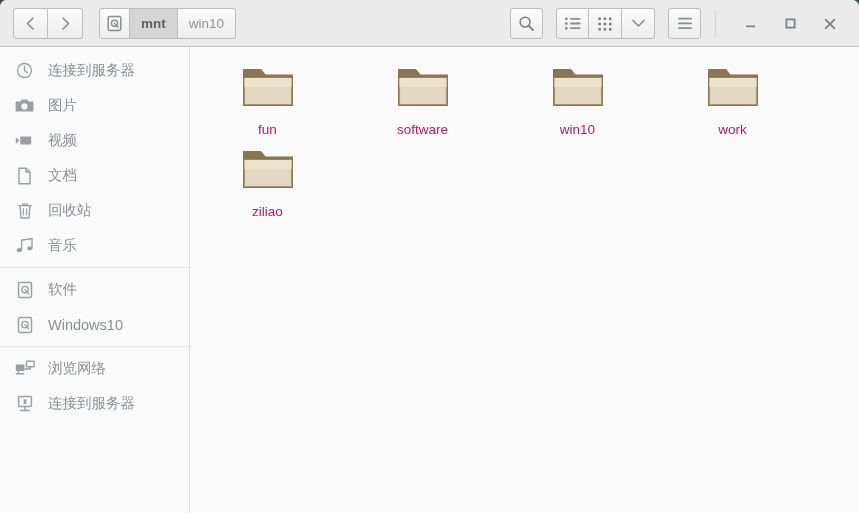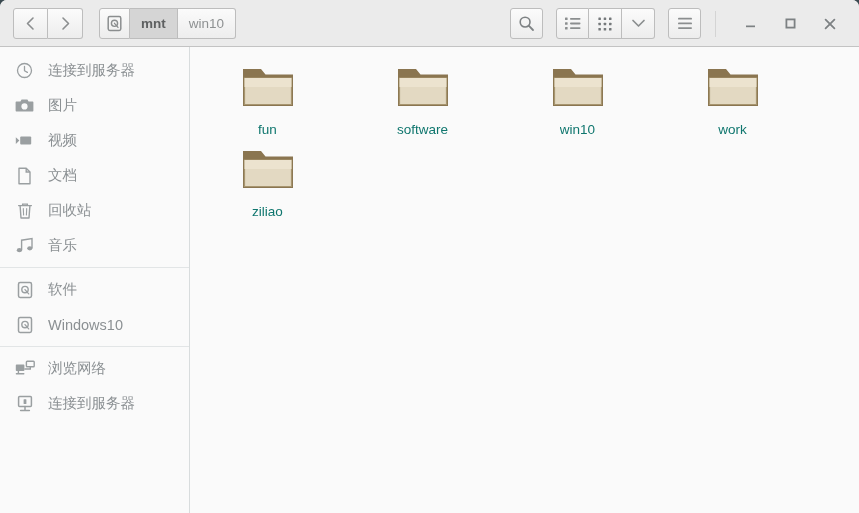--- a/index.html
+++ b/index.html
@@ -152,21 +152,21 @@
     display: flex;
     flex-direction: column;
     align-items: center;
     justify-content: flex-start;
     cursor: default;
     padding-top: 4px;
     box-sizing: border-box;
   }
   .file-label {
     font-size: 13.5px;
-    color: #0f766e;
+    color: #be185d;
     margin-top: 5px;
     text-align: center;
     max-width: 145px;
     overflow: hidden;
     white-space: nowrap;
   }
 </style>
 </head>
 <body>
 

